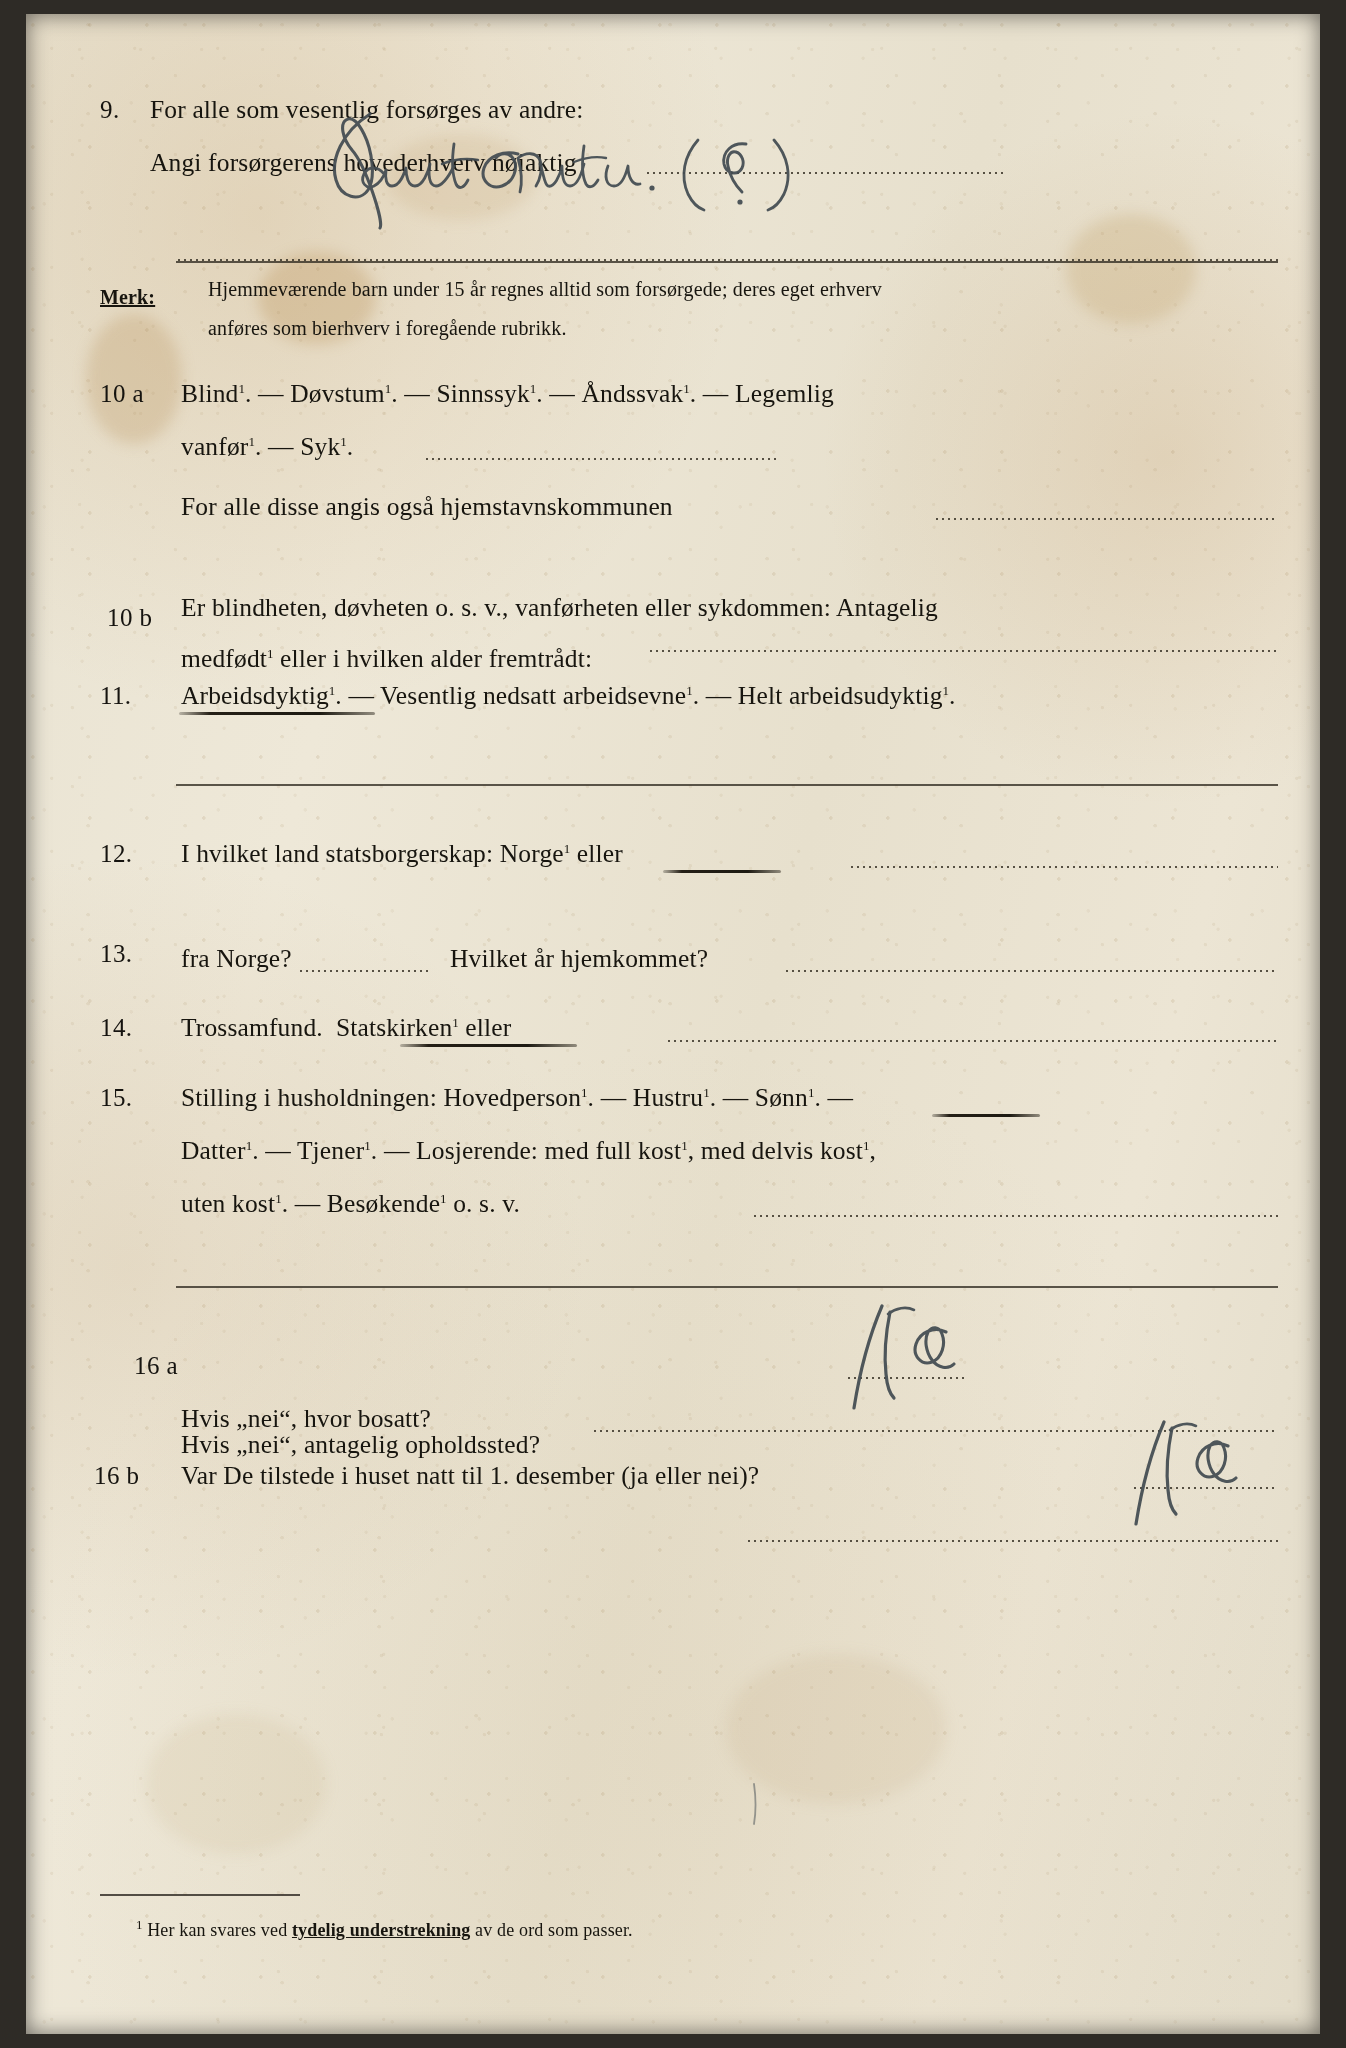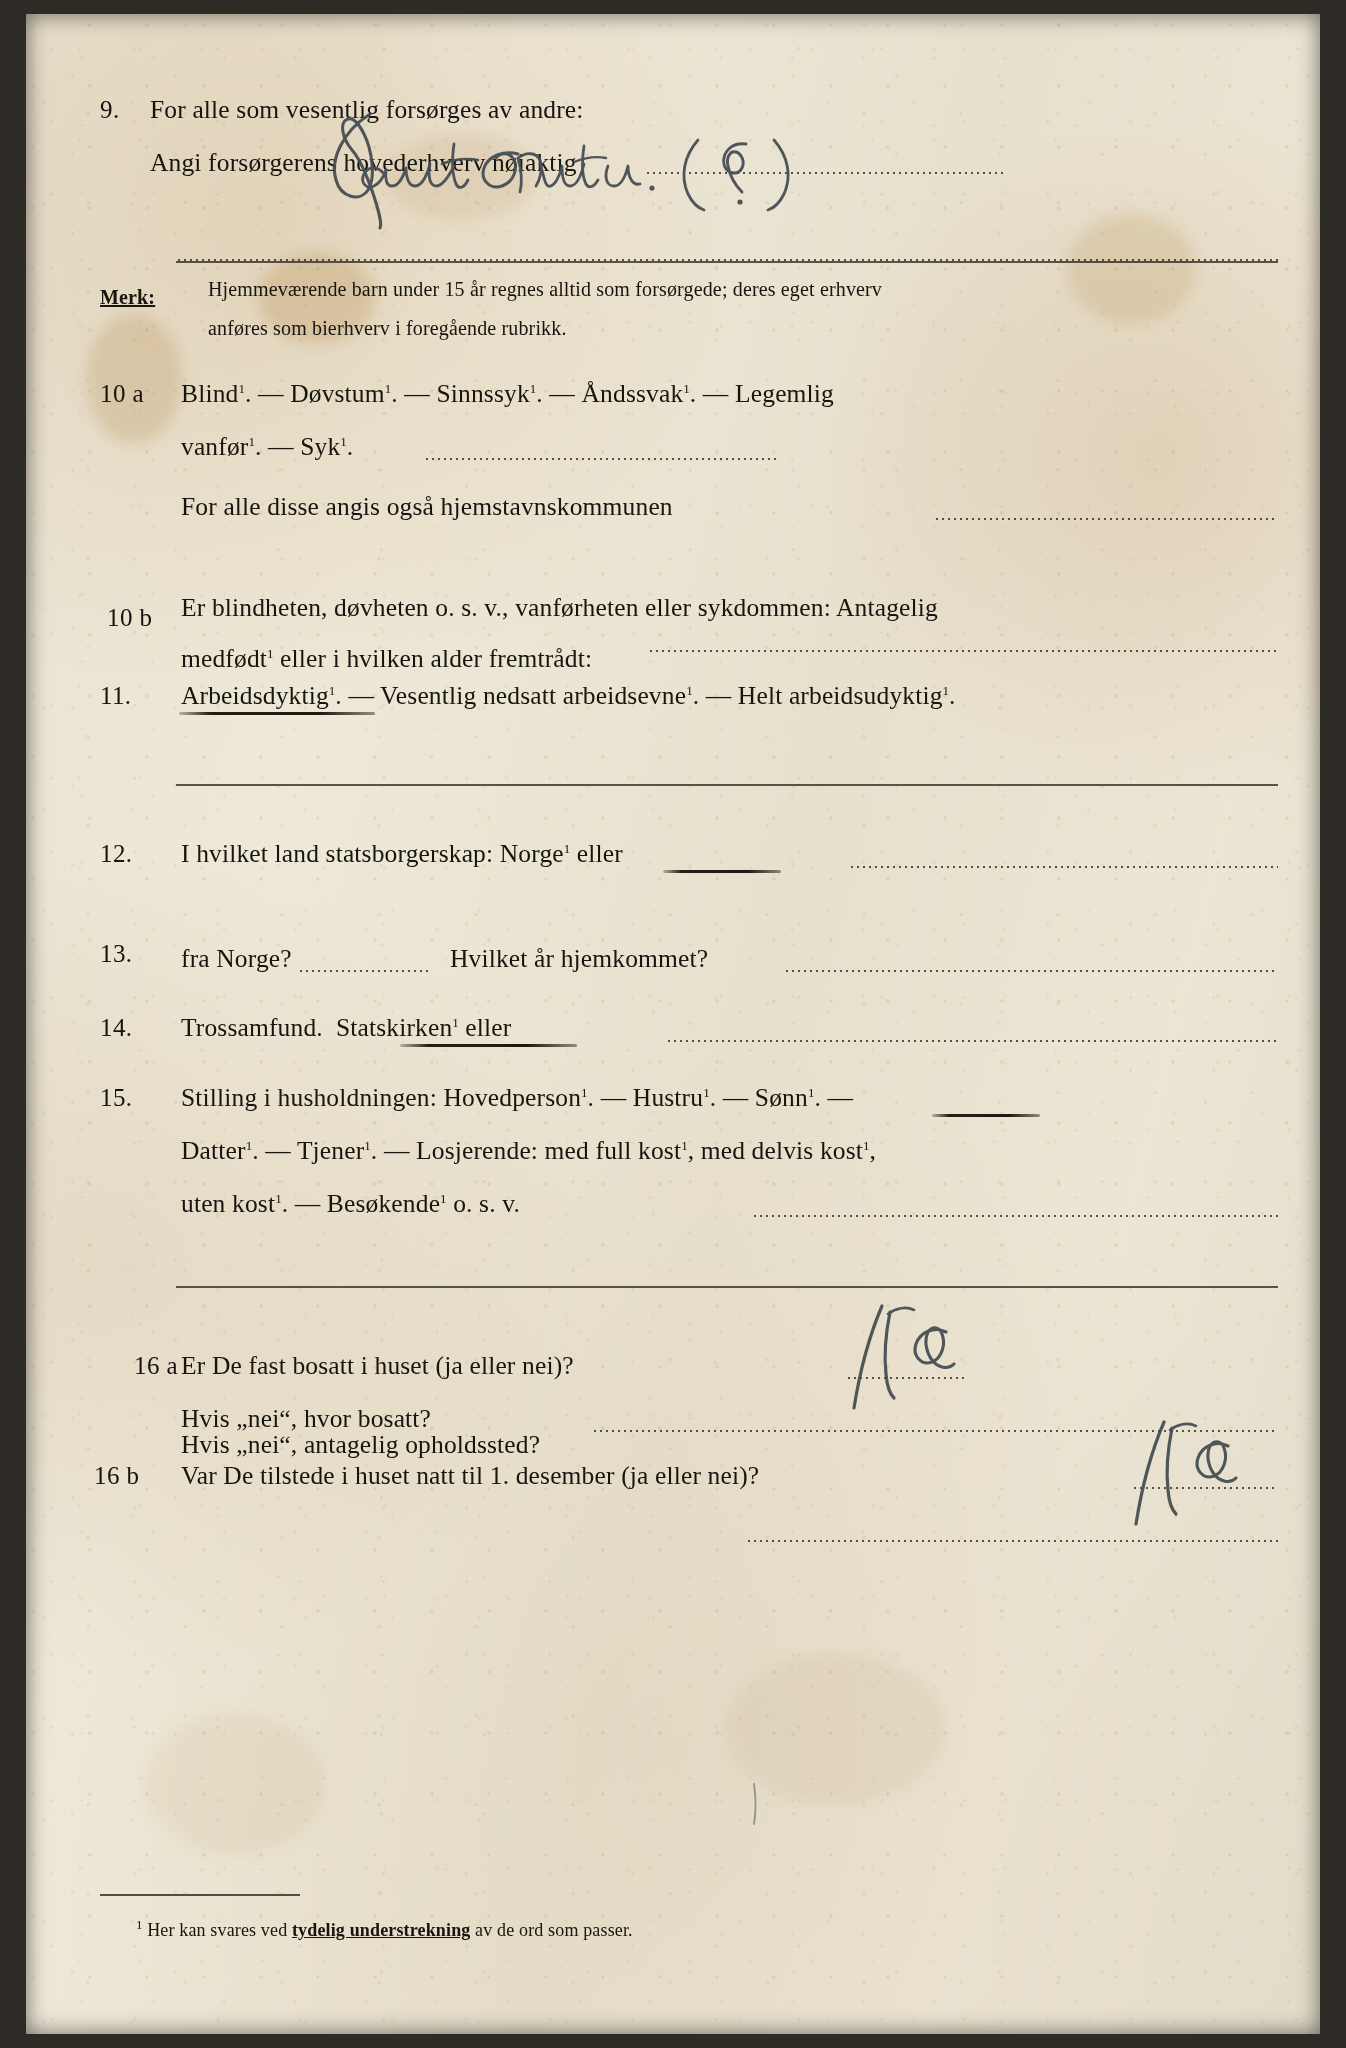--- a/index.html
+++ b/index.html
@@ -180,21 +180,20 @@
       <span>Datter</span><span class="sup">1</span><span>. — Tjener</span><span class="sup">1</span><span>. — Losjerende:  med full kost</span><span class="sup">1</span><span>, med delvis kost</span><span class="sup">1</span><span>,</span>
     </div>
     <div class="txt" style="left:155px;top:1175px;">
       <span>uten kost</span><span class="sup">1</span><span>. — Besøkende</span><span class="sup">1</span><span> o. s. v.</span>
     </div>
     <div class="dots" style="left:726px;top:1201px;width:526px;"></div>
 
     <div class="rule" style="left:150px;top:1272px;width:1102px;"></div>
 
     <div class="num" style="left:68px;top:1338px;margin-left:40px;">16 a</div>
-    <div class="txt" style="left:155px;top:1337px;">Er De fast bosatt i huset (ja eller nei)?</div>
     <div class="dots" style="left:820px;top:1363px;width:122px;"></div>
 
     <div class="hand" style="left:812px;top:1290px;">
       <svg width="130" height="120" viewBox="0 0 130 120">
         <path d="M44,2 C32,30 22,66 16,104" stroke-width="3.2"></path>
         <path d="M52,8 C48,28 46,52 48,70 C49,82 52,90 56,94" stroke-width="3.2"></path>
         <path d="M50,10 C58,4 68,2 76,6" stroke-width="2.6"></path>
         <path d="M108,28 C96,22 82,28 78,40 C74,52 84,62 94,58 C104,54 108,40 104,30 C101,22 94,22 90,28 C86,36 88,48 94,56 C100,64 110,66 116,60" stroke-width="3.1"></path>
       </svg>
     </div>

